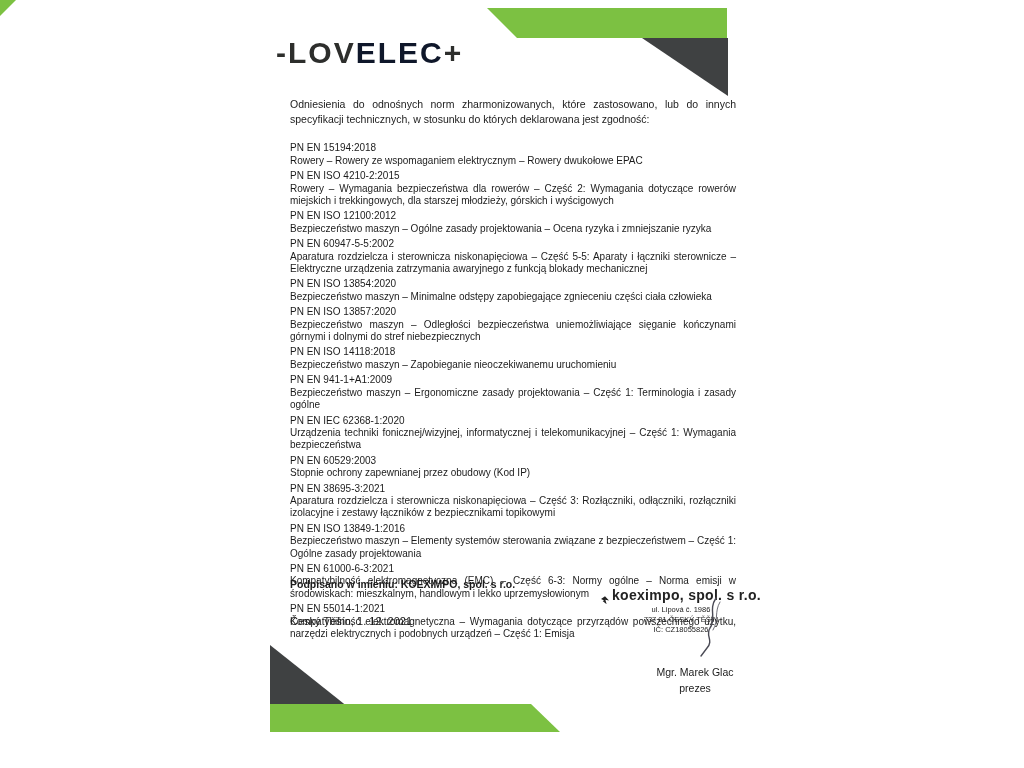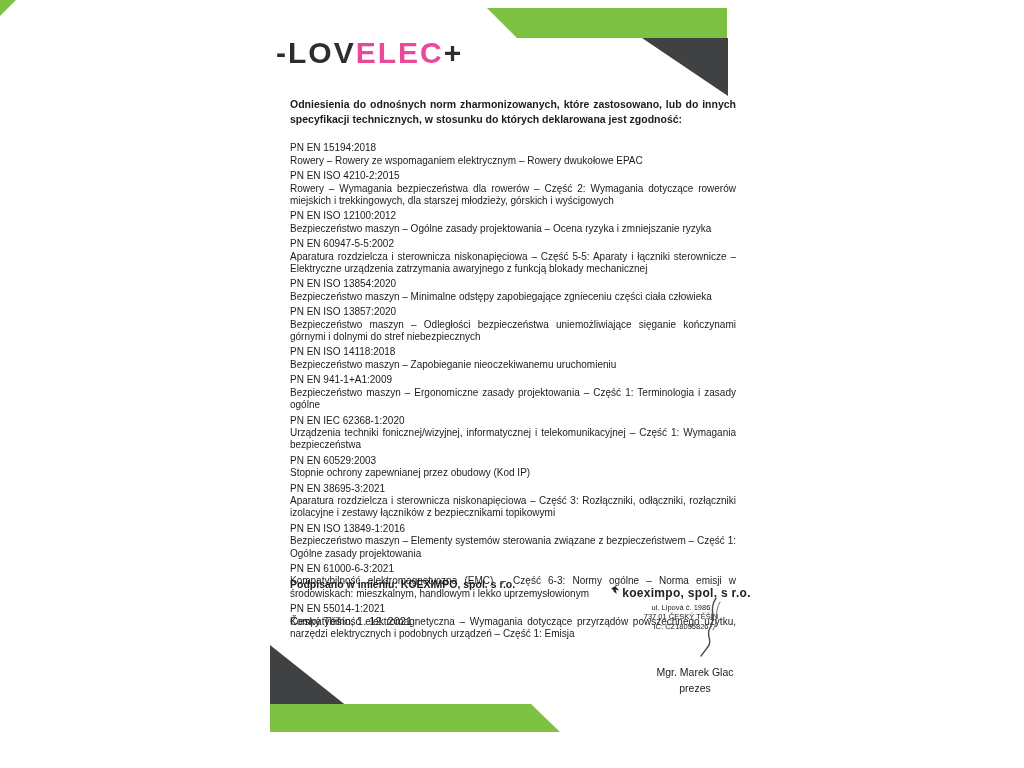--- a/index.html
+++ b/index.html
@@ -33,48 +33,48 @@
     left:270px;top:704px;width:290px;height:28px;background:#7cc142;
     clip-path:polygon(0 0,90% 0,100% 100%,0 100%);
   }
   
   .logo{
     position:absolute;left:276px;top:38px;
     font-size:30px;font-weight:700;letter-spacing:2px;
     line-height:1;
   }
   .logo .dark{color:#2d2e2c;}
-  .logo .green{color:#ec4899;}
+  .logo .green{color:#0f172a;}
   
   .content{
     position:absolute;left:290px;top:97px;width:446px;
   }
   .intro{
-    font-weight:700;font-size:10.5px;line-height:1.4;
+    font-weight:400;font-size:10.5px;line-height:1.4;
     text-align:justify;margin:0 0 16px 0;
   }
   .std-row{display:flex;margin-bottom:3px;flex-direction:column;}
   .std-code{width:130px;flex-shrink:0;font-size:10px;line-height:12.4px;}
   .std-desc{flex:1;font-size:10px;line-height:12.4px;text-align:justify;}
   
   .signed-line{
     position:absolute;left:290px;top:578px;
     font-size:10.5px;font-weight:700;text-align:right;
   }
   .place-date{
     position:absolute;left:290px;top:615px;
     font-size:11px;
   }
   .stamp{
     position:absolute;left:596px;top:586px;width:170px;
     font-size:7.5px;line-height:1.3;color:#222;text-align:center;
   }
   .stamp-head{
-    display:flex;align-items:flex-start;justify-content:center;gap:3px;
-    font-weight:700;font-size:12px;letter-spacing:0.3px;margin-bottom:1px;
+    display:flex;align-items:flex-end;justify-content:center;gap:3px;
+    font-weight:700;font-size:14px;letter-spacing:0.3px;margin-bottom:1px;
   }
   .stamp-icon{
     display:inline-block;width:8px;height:8px;background:#222;
     clip-path:polygon(50% 0,100% 55%,55% 45%,70% 100%,20% 60%,40% 55%,0 35%);
   }
   .sig{
     position:absolute;left:684px;top:596px;
   }
   .signatory{
     position:absolute;left:640px;top:629px;width:110px;

